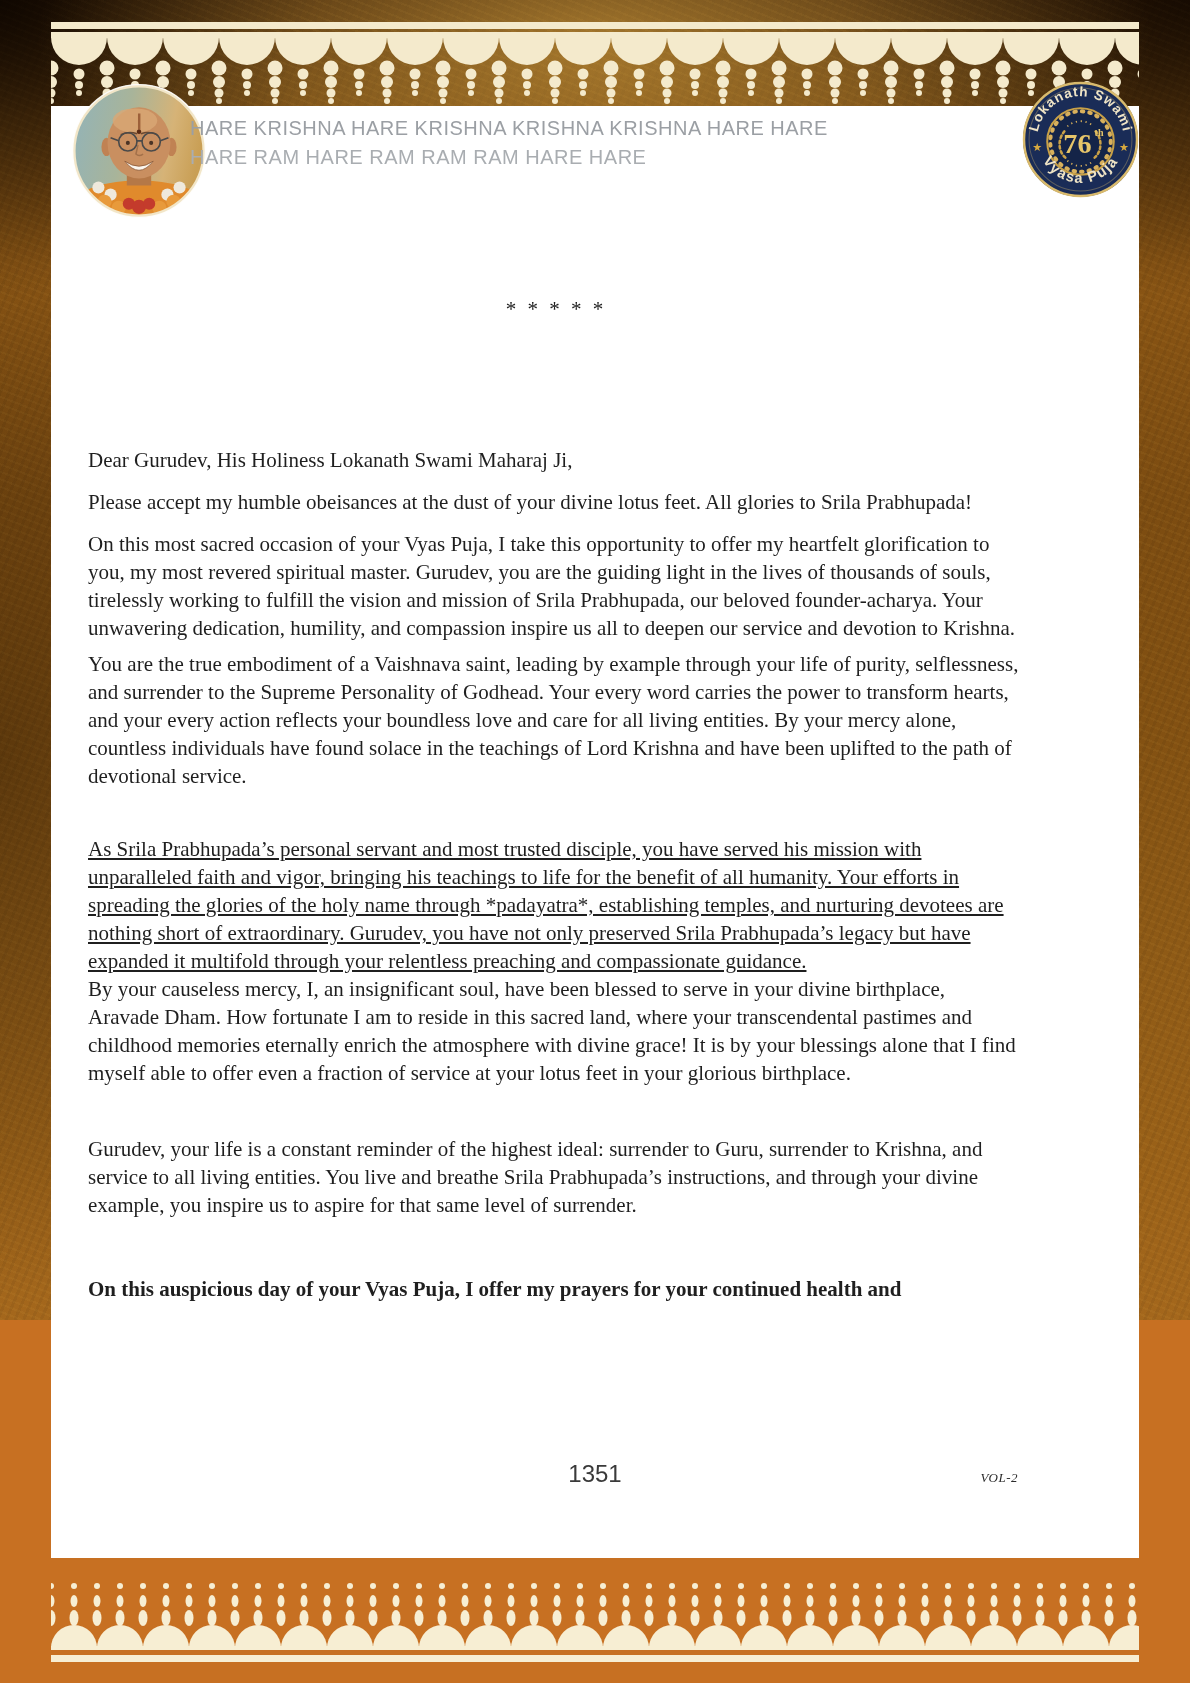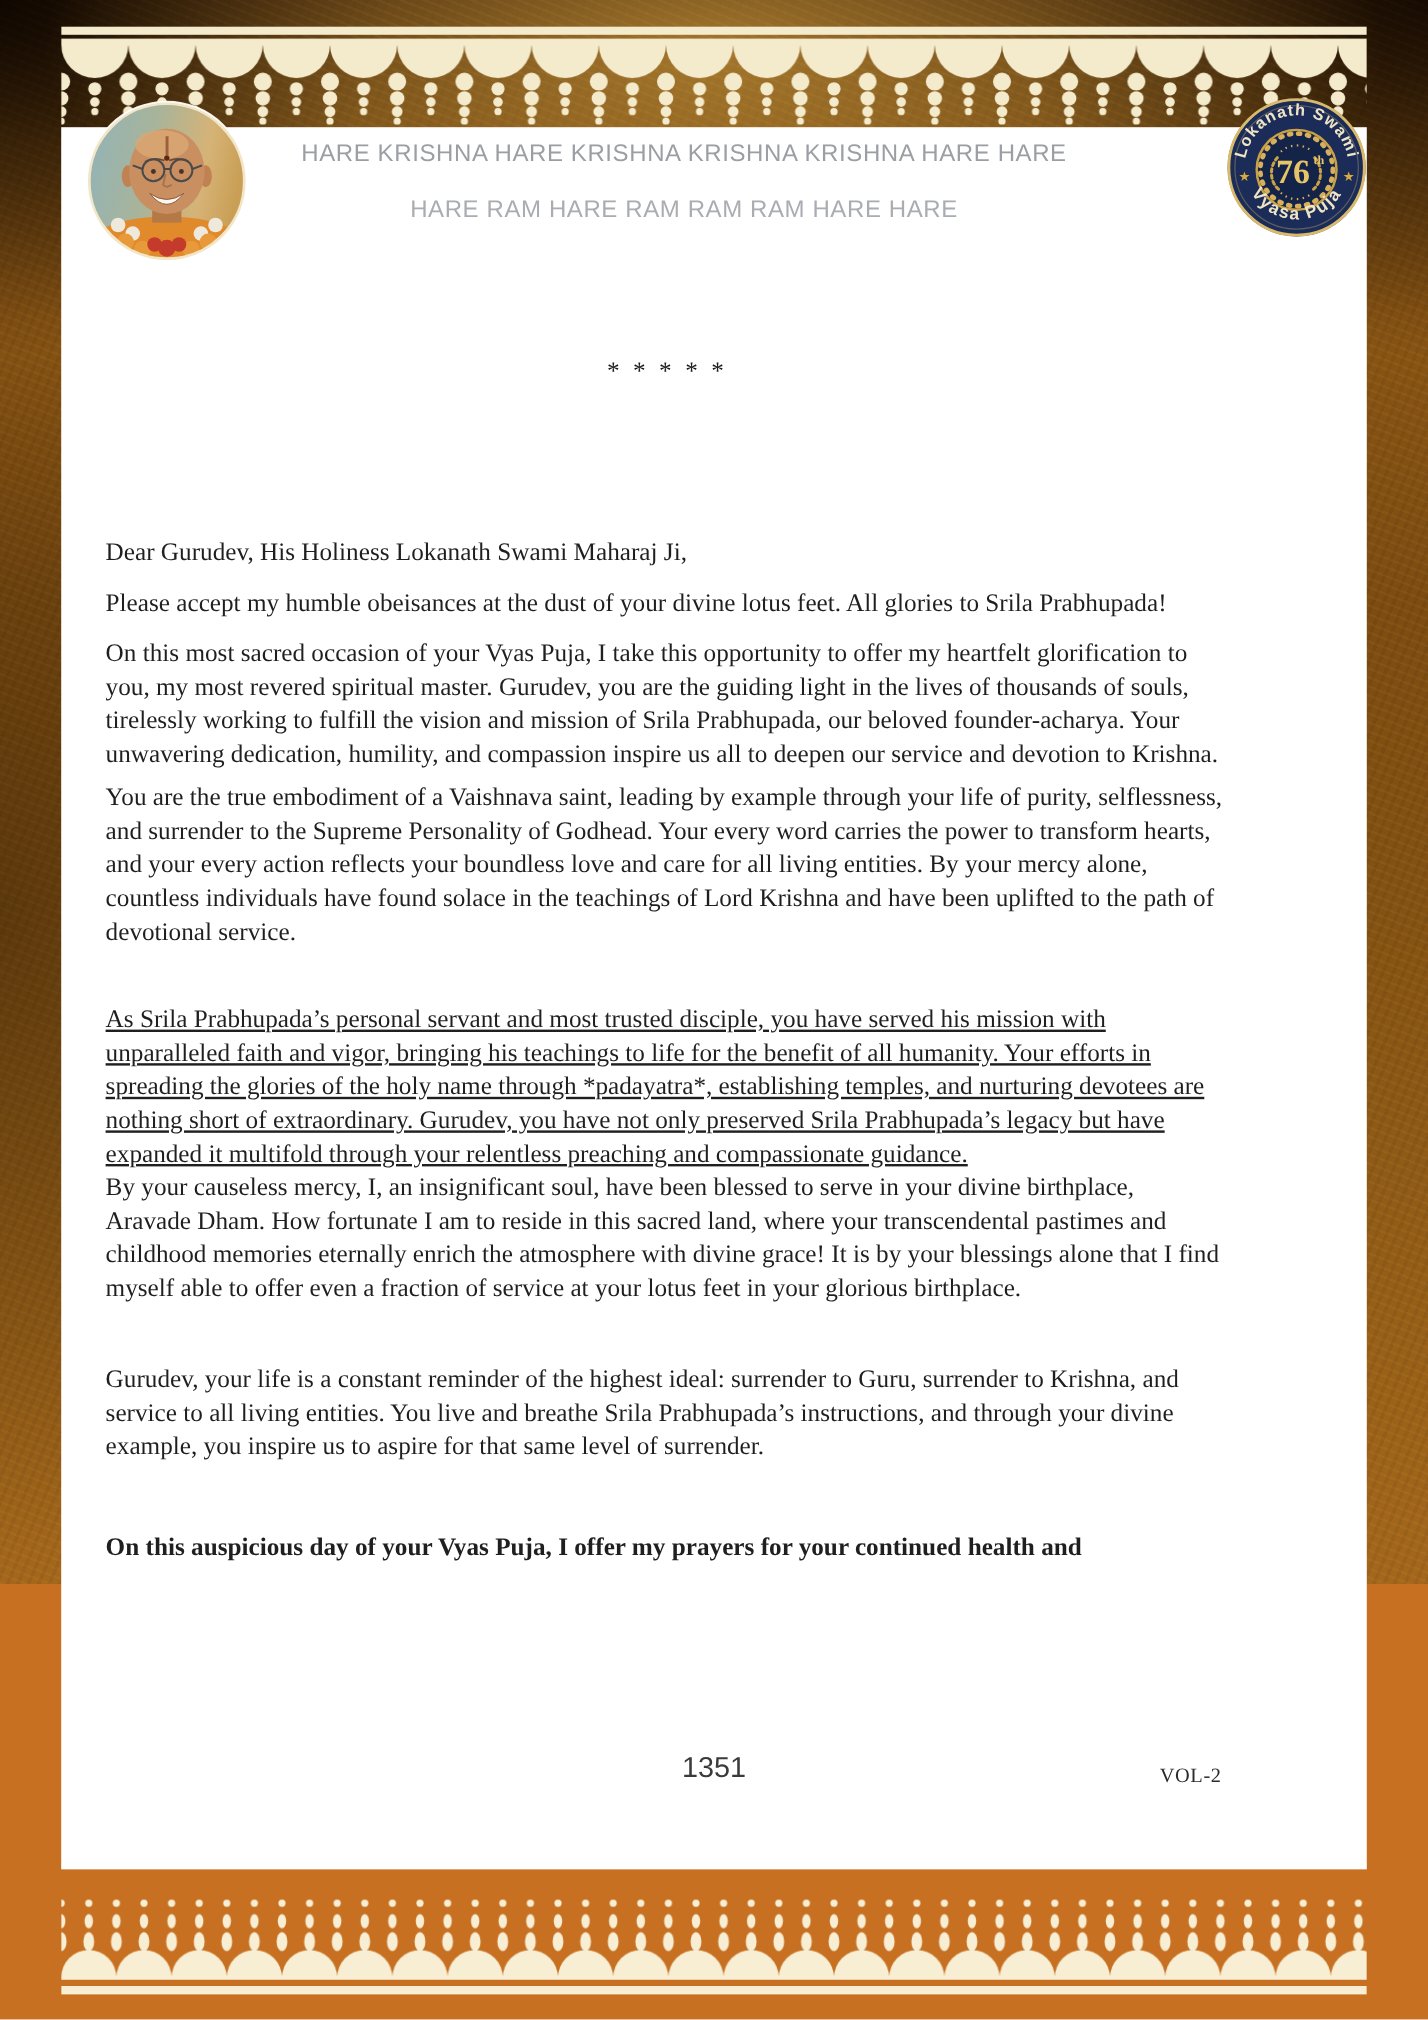--- a/index.html
+++ b/index.html
@@ -21,42 +21,42 @@
 
   .page{position:absolute;left:51px;top:106px;width:1088px;height:1452px;background:#ffffff;}
 
   .lace-top{position:absolute;left:51px;top:22px;width:1088px;height:82px;}
   .footer-band{position:absolute;left:0;top:1558px;width:1190px;height:125px;background:#C77022;}
   .lace-bottom{position:absolute;left:51px;top:0;width:1088px;height:125px;}
 
   .photo{position:absolute;left:70px;top:82px;width:138px;height:138px;}
   .badge{position:absolute;left:1021px;top:80px;width:119px;height:119px;}
 
-  .mantras{position:absolute;left:190px;top:117px;width:760px;text-align:center;
+  .mantras{position:absolute;left:190px;top:117px;width:760px;text-align:left;
     font-family:"Liberation Sans",sans-serif;}
   .mantra1{font-size:20px;letter-spacing:.5px;color:#9B9FA4;}
-  .mantra2{font-size:20px;letter-spacing:.5px;color:#A9ADB1;margin-top:24px;}
+  .mantra2{font-size:20px;letter-spacing:.5px;color:#A9ADB1;margin-top:6px;}
 
   .stars{position:absolute;left:51px;top:297px;width:1010px;text-align:center;
     font-size:21px;color:#1c1c1c;letter-spacing:3px;}
 
   .letter{position:absolute;left:88px;top:446px;width:932px;
     font-size:21px;line-height:28px;color:#1f1f1f;text-align:left;}
   .letter p{margin:0;}
   .letter p.g-sm{margin-top:14px;}
   .letter p.g-xs{margin-top:8px;}
   .letter p.g1{margin-top:45px;text-decoration:underline;}
   .letter p.g2{}
   .letter p.g3{margin-top:48px;}
   .letter p.g4{margin-top:56px;font-weight:bold;}
 
   .page-number{position:absolute;left:51px;top:1460px;width:1088px;text-align:center;
     font-family:"Liberation Sans",sans-serif;font-size:24px;color:#3a3a3a;}
   .volume{position:absolute;right:172px;top:1470px;
-    font-family:"Liberation Serif",serif;font-size:17px;letter-spacing:.5px;color:#2b2b2b;}
+    font-family:"Liberation Serif",serif;font-size:13px;letter-spacing:.5px;color:#2b2b2b;font-style:italic;}
 </style>
 </head>
 <body>
 
 <div class="canvas">
 
   <div class="frame-texture"></div>
 
   <svg class="lace-top" width="1088" height="82" viewBox="0 0 1088 82">
     <defs>

